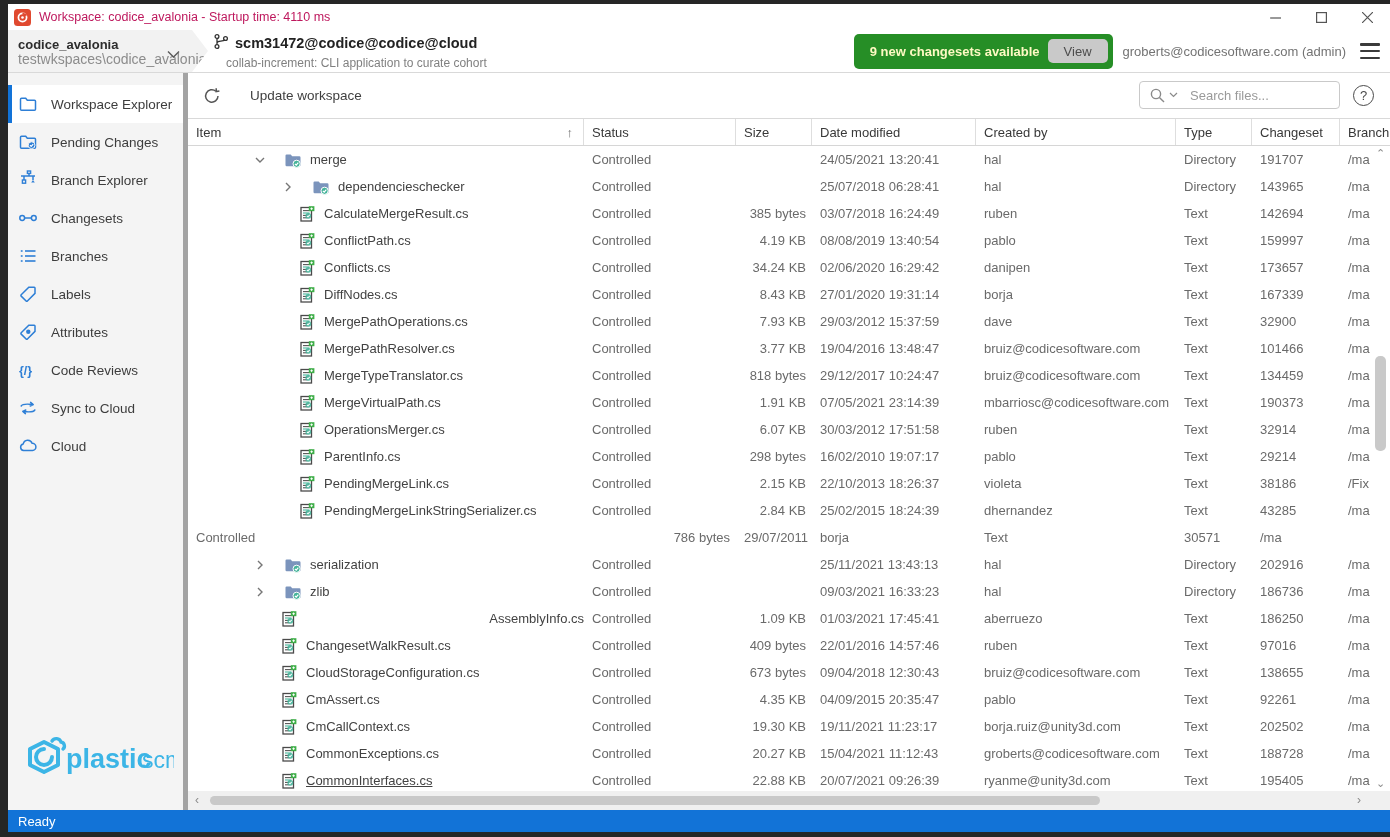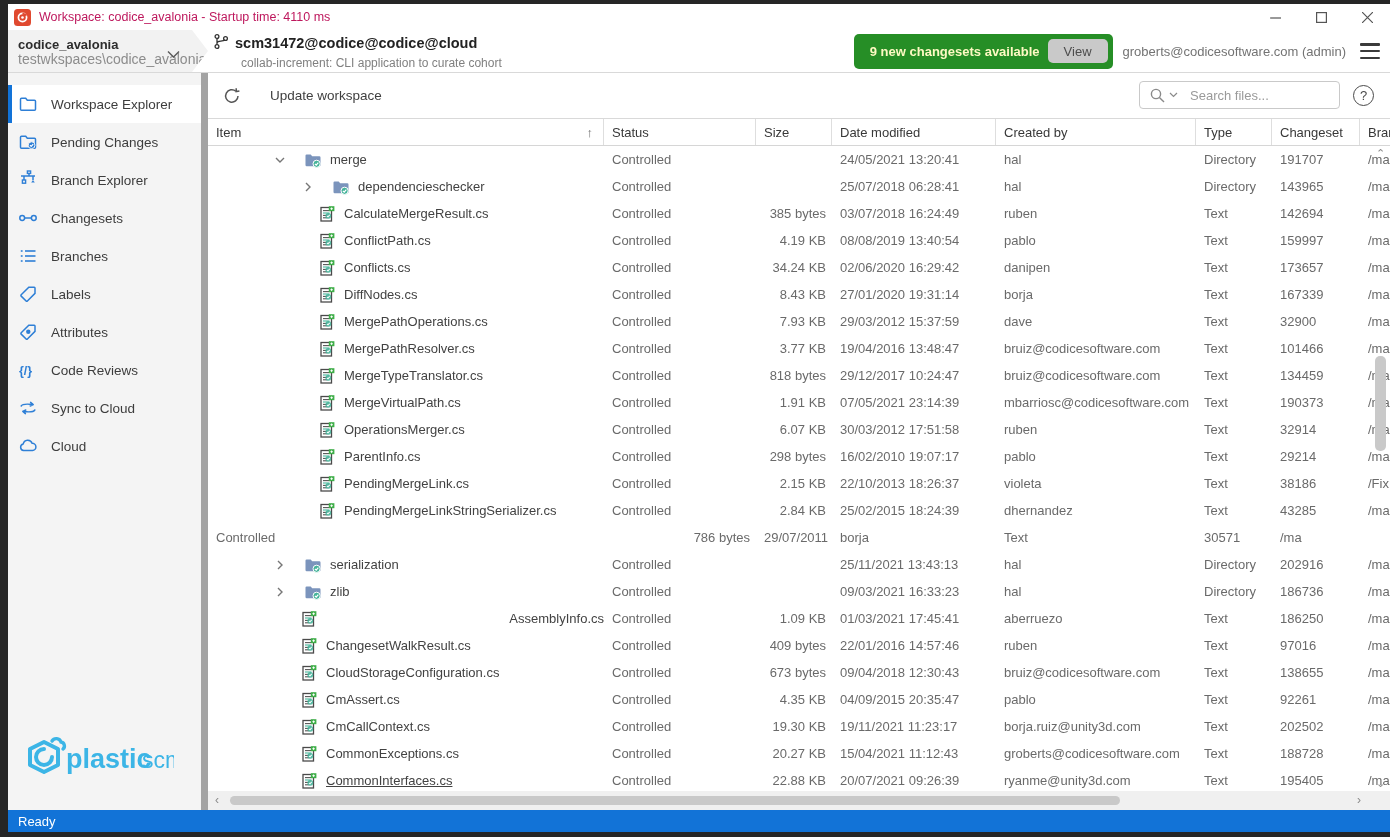--- a/index.html
+++ b/index.html
@@ -23,32 +23,32 @@
   .topbar{height:42px;position:relative;background:#fff;border-bottom:1px solid #d9d9d9;flex:0 0 auto;display:flex;align-items:center;}
   .wsel{position:absolute;left:0;top:0;width:200px;height:42px;background:#f2f2f2;
     clip-path:polygon(0 0,184px 0,200px 50%,184px 100%,0 100%);
     display:flex;flex-direction:column;justify-content:center;padding-left:10px;box-sizing:border-box;}
   .wsel .wname{font-size:13px;font-weight:bold;color:#2d2d2d;line-height:16px;}
   .wsel .wpath{font-size:14px;color:#8c8c8c;line-height:13px;}
   .wsel .chev{position:absolute;right:28px;top:15px;}
   .repospec{margin-left:205px;display:flex;flex-direction:column;justify-content:center;}
   .repotop{display:flex;align-items:center;gap:6px;}
   .repotop .rtitle{font-size:14.5px;font-weight:bold;color:#222;}
-  .rsub{font-size:12px;color:#808080;margin-left:28px;margin-top:2px;}
+  .rsub{font-size:12px;color:#808080;margin-left:13px;margin-top:2px;}
   .topright{margin-left:auto;display:flex;align-items:center;gap:10px;padding-right:10px;}
   .banner{background:#268e26;border-radius:5px;height:35px;display:flex;align-items:center;padding-left:16px;padding-right:5px;}
   .banner .btext{color:#fef9c3;font-size:13px;font-weight:bold;margin-right:8px;white-space:nowrap;}
   .banner .viewbtn{background:#c9c9c9;color:#4d4d4d;font-size:13px;border:none;border-radius:5px;height:24px;padding:0 16px;}
   .account{font-size:13px;color:#737373;white-space:nowrap;}
   .burger{width:20px;height:16px;display:flex;flex-direction:column;justify-content:space-between;padding:1px 0;margin-left:4px;}
   .burger div{height:2.5px;background:#3a3a3a;border-radius:1px;}
 
   
   .content{flex:1 1 auto;display:flex;min-height:0;}
-  .sidebar{width:200px;flex:0 0 auto;background:#f4f4f4;border-right:7px solid #a3a3a3;position:relative;padding-top:12px;box-sizing:border-box;}
+  .sidebar{width:180px;flex:0 0 auto;background:#f4f4f4;border-right:5px solid #a3a3a3;position:relative;padding-top:12px;box-sizing:border-box;}
   .side-item{height:38px;display:flex;align-items:center;cursor:default;position:relative;}
   .side-item .sicon{width:20px;height:20px;margin-left:10px;flex:0 0 auto;display:flex;align-items:center;justify-content:center;}
   .side-item .slabel{margin-left:13px;font-size:13.5px;color:#3d3d3d;}
   .side-item.selected{background:#ffffff;}
   .side-item.selected::before{content:"";position:absolute;left:0;top:0;bottom:0;width:4px;background:#1273d8;}
   .sidelogo{position:absolute;left:14px;bottom:22px;}
 
   .main{flex:1 1 auto;display:flex;flex-direction:column;min-width:0;position:relative;}
   .toolbar{height:45px;flex:0 0 auto;display:flex;align-items:center;background:#fff;position:relative;}
   .toolbar .refresh{margin-left:14px;width:20px;height:20px;}

